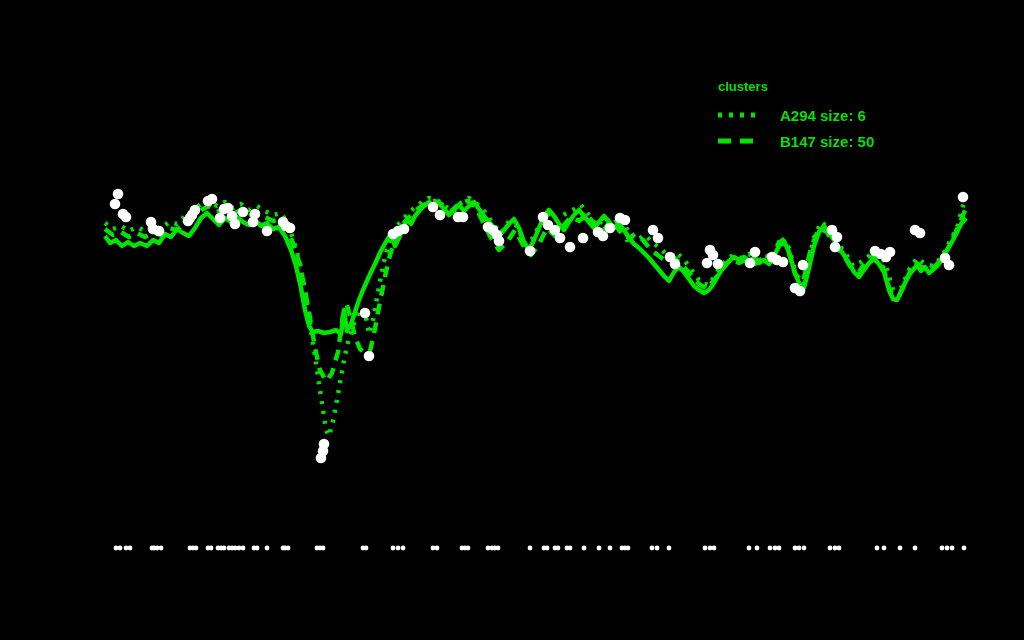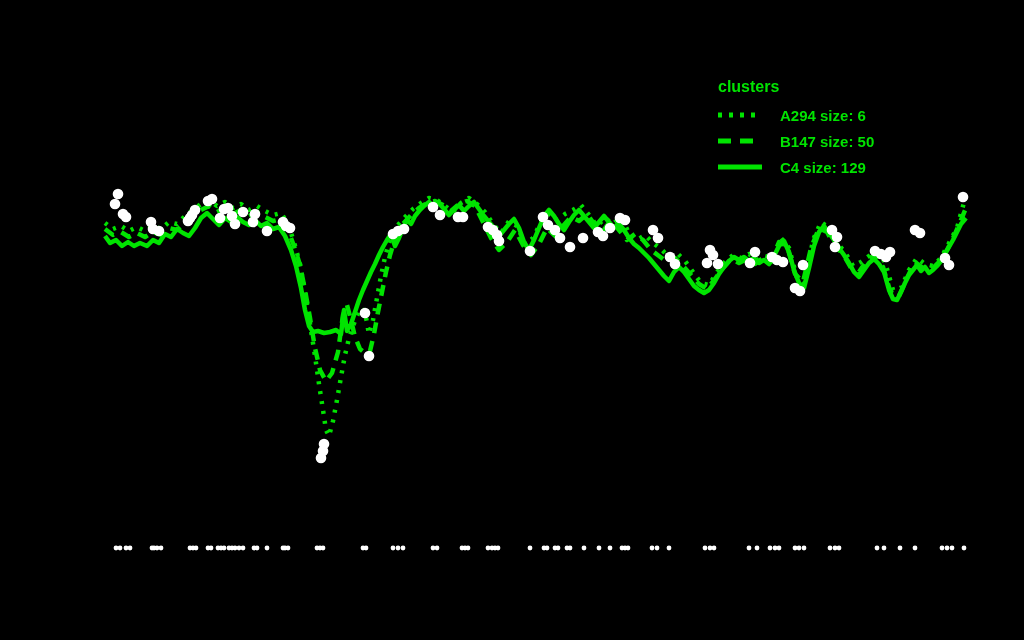--- a/index.html
+++ b/index.html
@@ -5,21 +5,21 @@
   html,body{margin:0;padding:0;background:#000;width:1024px;height:640px;overflow:hidden;}
   #stage{position:relative;width:1024px;height:640px;background:#000;
          font-family:"Liberation Sans", sans-serif;}
   #plot{position:absolute;left:0;top:0;}
   .series{fill:none;stroke:var(--green);stroke-width:4.5;stroke-linecap:butt;stroke-linejoin:round;}
   .series.dotted{stroke-dasharray:3 7;}
   .series.dashed{stroke-dasharray:11 8;}
   .marker{fill:#fff;}
   .rug-dot{fill:#fff;}
   .legend{position:absolute;left:718px;top:78px;color:var(--green);}
-  .legend-title{font-size:16px;font-weight:bold;line-height:18px;margin-bottom:6px;}
+  .legend-title{font-size:13px;font-weight:bold;line-height:18px;margin-bottom:6px;}
   .legend-row{display:flex;align-items:center;height:26px;gap:18px;}
   .legend-row .swatch{width:44px;height:8px;flex:0 0 auto;}
   .legend-row .swatch line{stroke:var(--green);stroke-width:5;}
   .swatch.dotted line{stroke-dasharray:4 7;}
   .swatch.dashed line{stroke-dasharray:13 9;}
   .legend-label{font-size:15px;font-weight:bold;white-space:nowrap;text-align:right;}
 </style>
 </head>
 <body style="background: rgb(0, 0, 0);">
 
@@ -203,20 +203,14 @@
       <span class="legend-label">A294 size: 6</span>
     </div>
 
     <div class="legend-row">
       <svg class="swatch dashed" width="44" height="8">
         <line x1="0" y1="4" x2="44" y2="4"></line>
       </svg>
       <span class="legend-label">B147 size: 50</span>
     </div>
 
-    <div class="legend-row">
-      <svg class="swatch solid" width="44" height="8">
-        <line x1="0" y1="4" x2="44" y2="4"></line>
-      </svg>
-      <span class="legend-label">C4 size: 129</span>
-    </div>
   </div>
 </div>
 
 </body></html>

